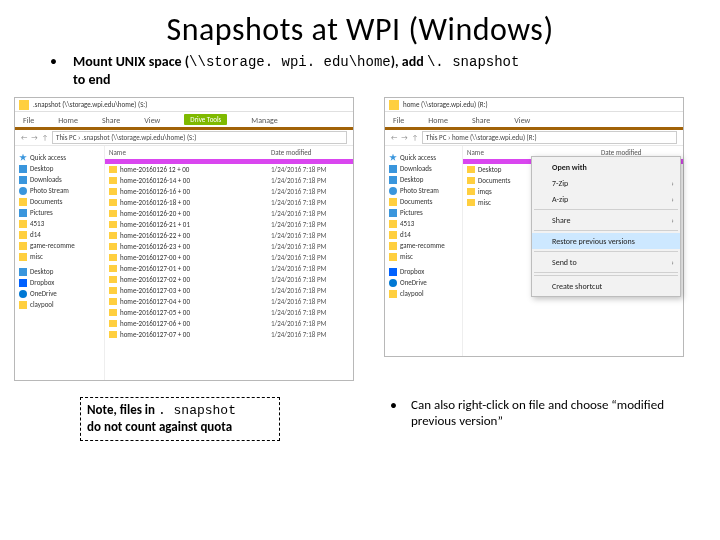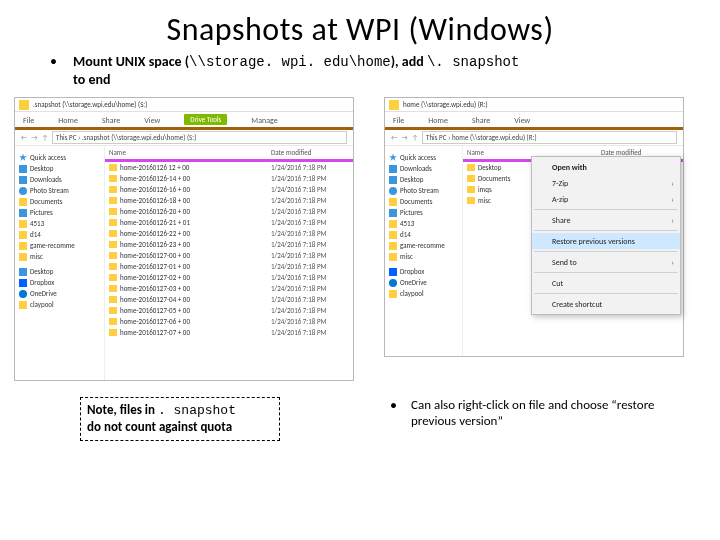--- a/index.html
+++ b/index.html
@@ -126,21 +126,21 @@
 
   .fe-list {
     flex: 1;
     overflow: hidden;
     font-size: 7px;
   }
   .fe-list-hdr {
     display: flex;
     padding: 2px 4px;
     color: #555;
-    border-bottom: 3px solid #d946ef;
+    border-bottom: 5px solid #d946ef;
   }
   .fe-list-hdr .c-name { flex: 1; }
   .fe-list-hdr .c-date { width: 78px; }
   .fe-row {
     display: flex;
     padding: 1px 4px;
     align-items: center;
     gap: 3px;
   }
   .fe-row .fico { width: 8px; height: 7px; background: #ffcf3f; flex-shrink: 0; }
@@ -490,29 +490,28 @@
         <div class="mi"><b>Open with</b></div>
         <div class="mi"><span>7-Zip</span><span class="ar">›</span></div>
         <div class="mi"><span>A-zip</span><span class="ar">›</span></div>
         <div class="sep"></div>
         <div class="mi"><span>Share</span><span class="ar">›</span></div>
         <div class="sep"></div>
         <div class="mi hi"><span>Restore previous versions</span></div>
         <div class="sep"></div>
         <div class="mi"><span>Send to</span><span class="ar">›</span></div>
         <div class="sep"></div>
-        <div class="mi"><span>Cut</span></div>
         <div class="sep"></div>
         <div class="mi"><span>Create shortcut</span></div>
       </div>
   </div>
 </div>
 
 <div class="bottom">
   <div class="note-box">
     <b><span>Note, files in </span></b><span class="mono">. snapshot</span><br>
     <b><span>do not count against quota</span></b>
   </div>
   <div class="right-bullet">
     <span class="bullet-dot">•</span>
-    <span>Can also right-click on file and choose “restore previous version”</span>
+    <span>Can also right-click on file and choose “modified previous version”</span>
   </div>
 </div>
 
 </body></html>

